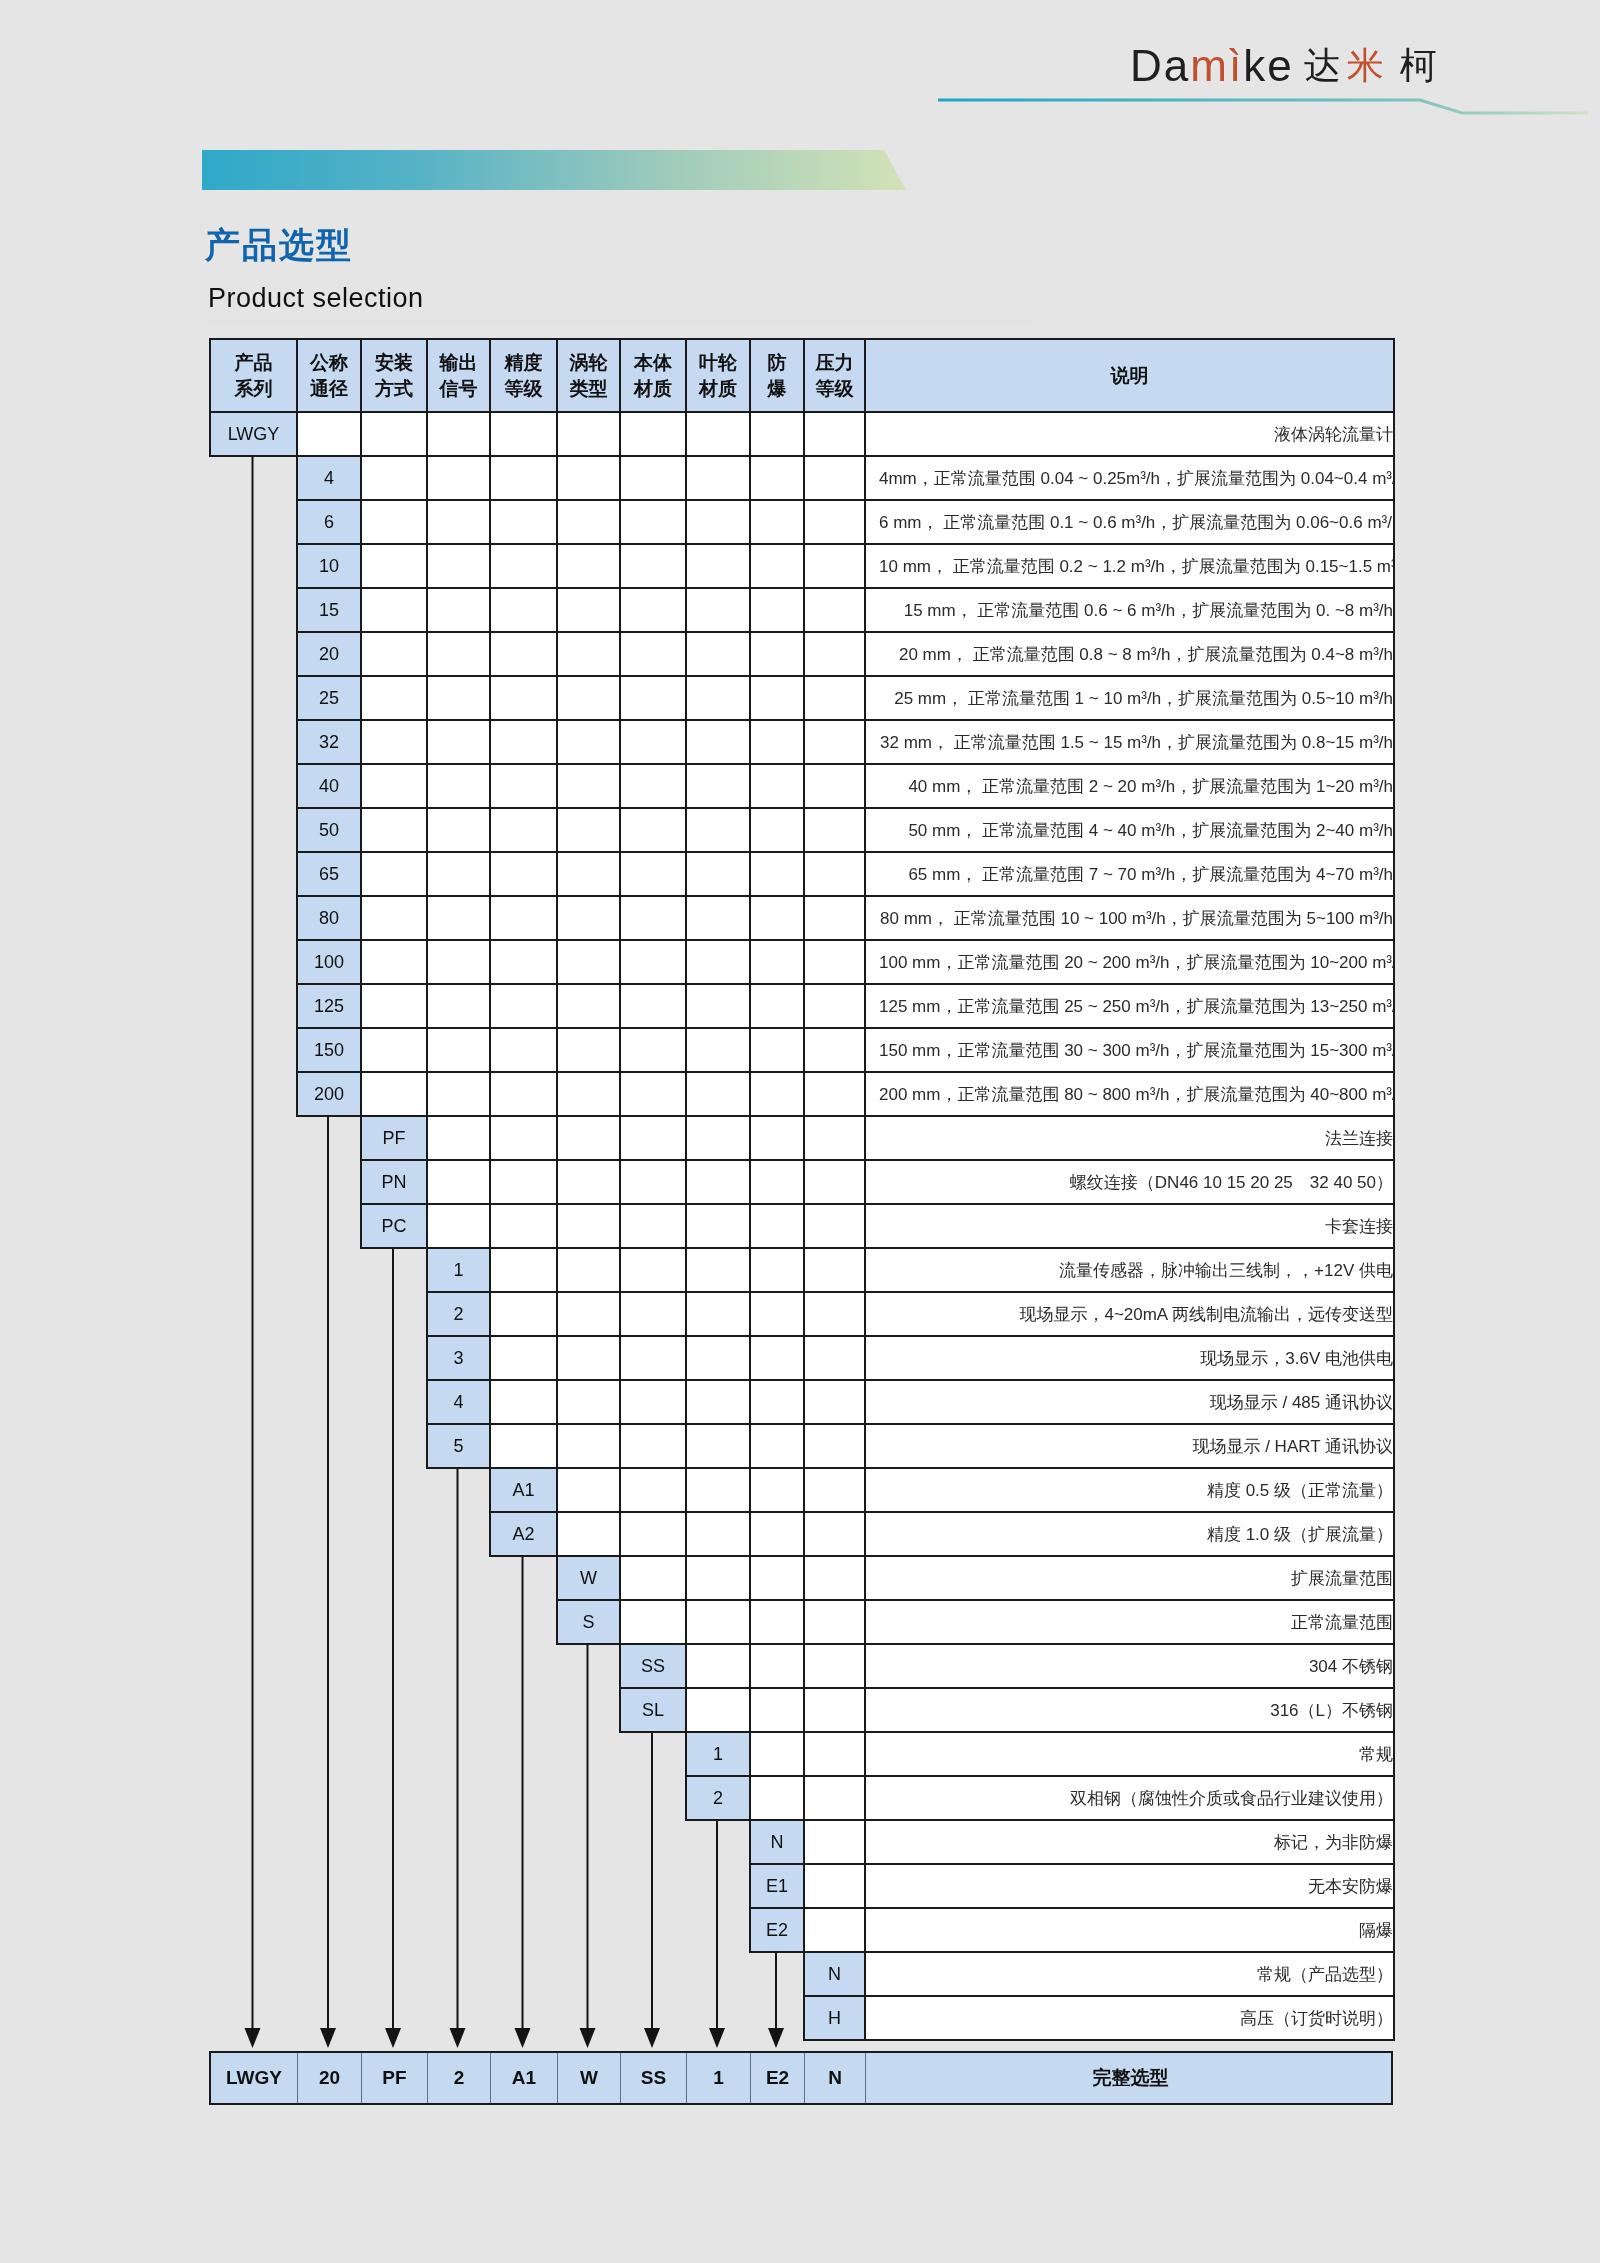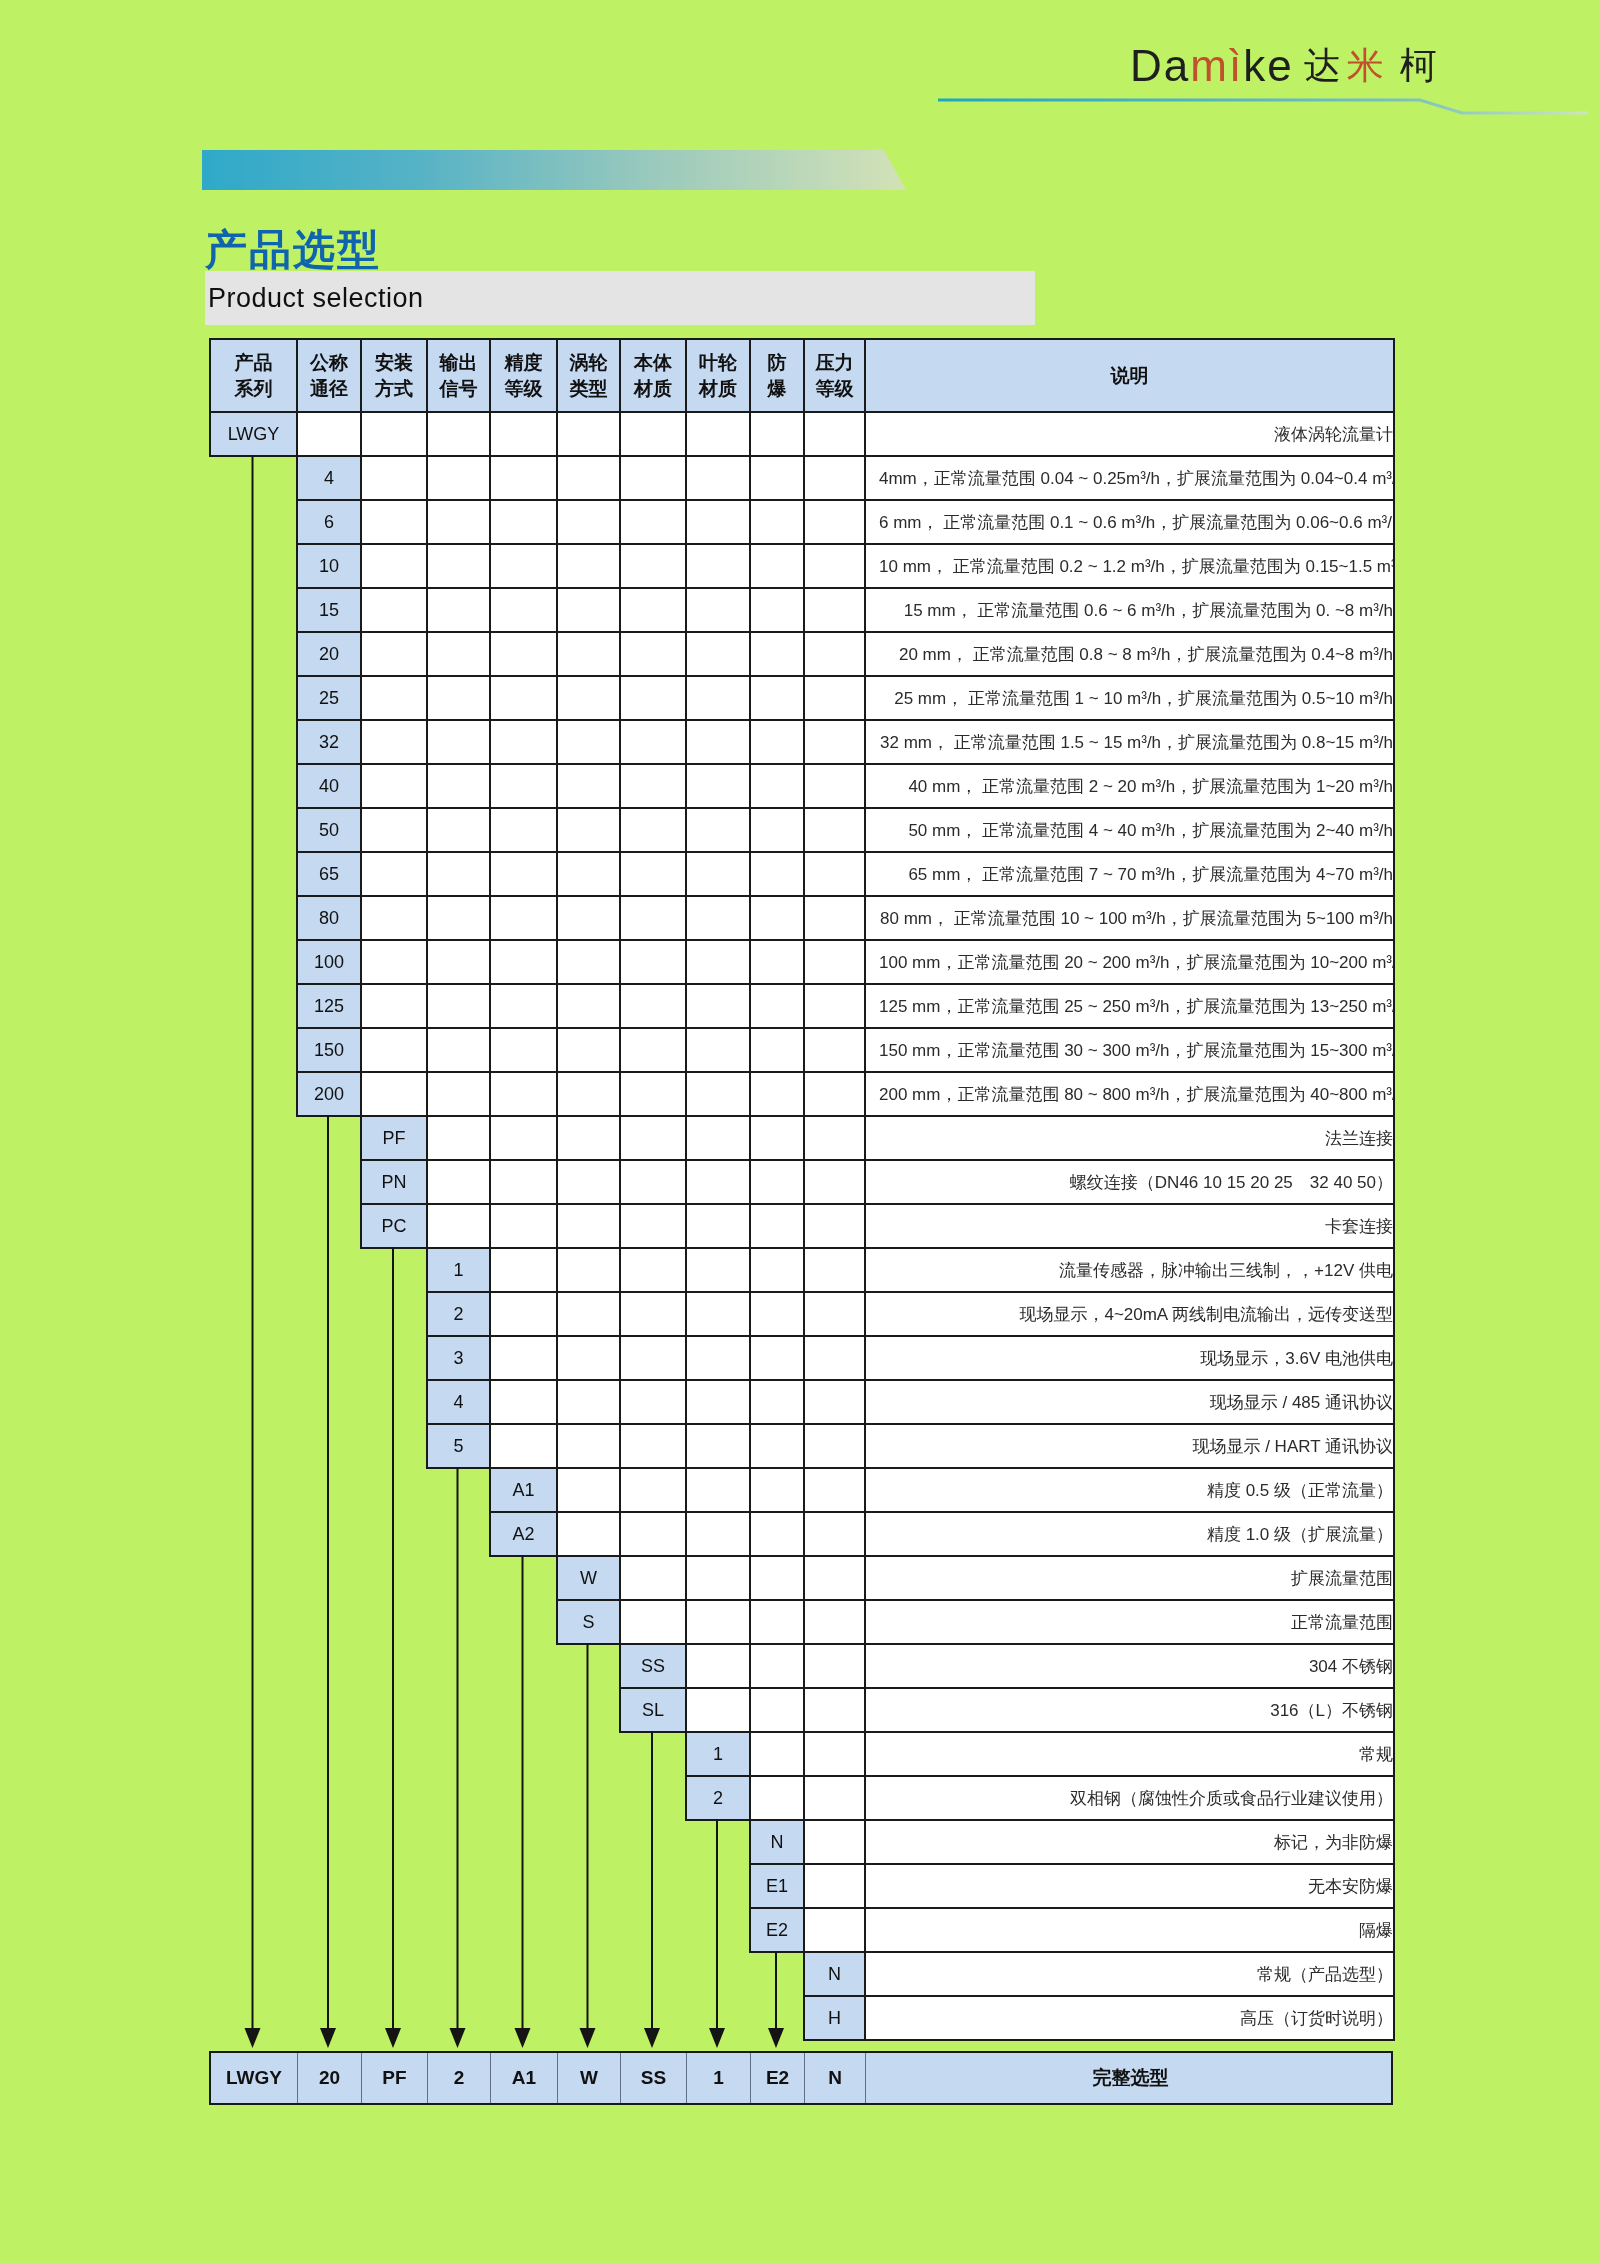--- a/index.html
+++ b/index.html
@@ -5,36 +5,36 @@
   :root{
     --cell-blue:#c5d9f1;
     --border:#1a1a1a;
     --title-blue:#1064ad;
     --gray-bar:#e4e4e4;
     --accent-orange:#c0502e;
     --ink:#2b2b2b;
   }
   *{margin:0;padding:0;box-sizing:border-box;}
   body{background:#888;font-family:"Liberation Sans","DejaVu Sans",sans-serif;}
-  .page{position:relative;width:1600px;height:2263px;background:#bef264;margin:0 auto;overflow:hidden;}
+  .page{position:relative;width:1600px;height:2263px;background:#e5e5e5;margin:0 auto;overflow:hidden;}
 
   
   .logo{position:absolute;left:1130px;top:38px;width:420px;height:56px;
         display:flex;align-items:center;white-space:nowrap;}
   .logo .lat{font-size:44px;font-weight:400;letter-spacing:2px;color:#1f1f1f;}
   .logo .lat.acc{color:var(--accent-orange);}
   .logo .cjk{font-size:37px;font-weight:400;color:#1f1f1f;margin-left:10px;letter-spacing:6px;}
   .logo .cjk.acc{color:var(--accent-orange);margin-left:0;}
   .deco-line{position:absolute;left:930px;top:88px;width:670px;height:34px;}
 
   
   .banner{position:absolute;left:202px;top:150px;width:704px;height:40px;
           background:linear-gradient(90deg,#2fa9c9 0%,#55b2c6 30%,#9ccabc 65%,#d3e2b6 100%);
           clip-path:polygon(0 0,calc(100% - 22px) 0,100% 100%,0 100%);}
-  .title-zh{position:absolute;left:205px;top:222px;font-size:42px;font-weight:700;
+  .title-zh{position:absolute;left:205px;top:222px;font-size:35px;font-weight:700;
             color:var(--title-blue);letter-spacing:2px;}
   .title-en-bar{position:absolute;left:205px;top:271px;width:830px;height:54px;
             background:var(--gray-bar);display:flex;align-items:center;}
   .title-en-bar span{font-size:27px;color:#101010;padding-left:3px;letter-spacing:0.5px;}
 
   
   .table-wrap{position:absolute;left:209px;top:338px;width:1184px;height:1770px;}
   table.sel{border-collapse:collapse;table-layout:fixed;width:1184px;empty-cells:show;}
   table.sel th{background:var(--cell-blue);border:2px solid var(--border);
                font-size:19px;font-weight:700;color:#111;line-height:1.35;text-align:center;

